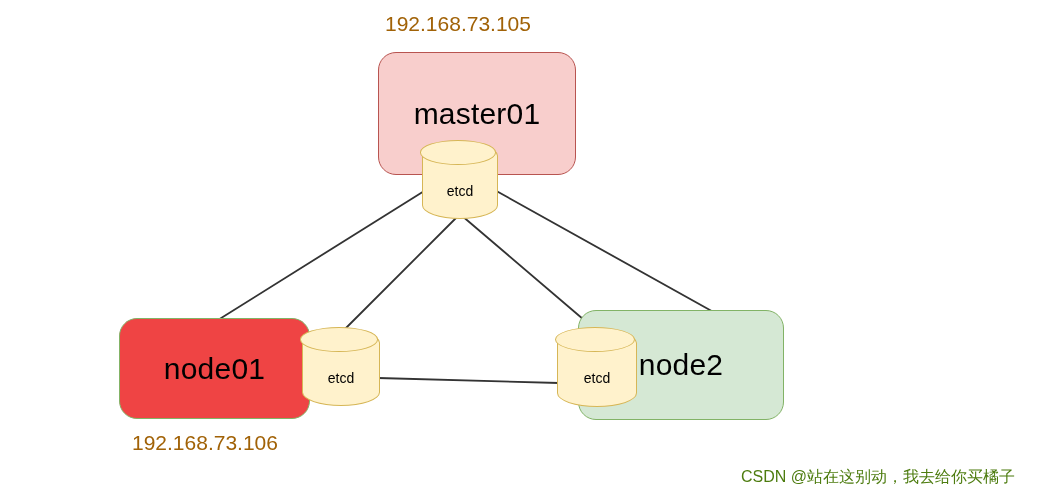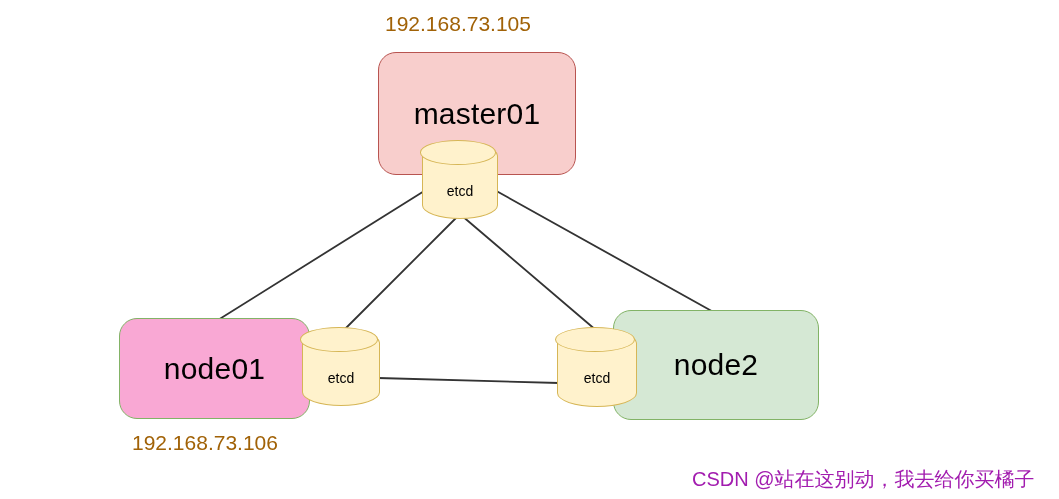--- a/index.html
+++ b/index.html
@@ -48,25 +48,25 @@
     height: 123px;
     background: #f8cecc;
     border: 1.6px solid #b85450;
     margin-left: 20px;
   }
   #node01-box {
     left: 119px;
     top: 318px;
     width: 191px;
     height: 101px;
-    background: #f9a8d4;
+    background: #ef4444;
     border: 1.6px solid #82b366;
   }
   #node2-box {
-    left: 613px;
+    left: 578px;
     top: 310px;
     width: 206px;
     height: 110px;
     background: #d5e8d4;
     border: 1.6px solid #82b366;
   }
 
   
   .cylinder {
     position: absolute;
@@ -116,24 +116,24 @@
     line-height: 1;
     white-space: nowrap;
     z-index: 3;
   }
   #ip-master { left: 385px; top: 13px; }
   #ip-node01 { left: 132px; top: 432px; }
   #ip-node2  { left: 663px; top: 432px; }
 
   #watermark {
     position: absolute;
-    left: 692px;
+    left: 741px;
     top: 469px;
-    font-size: 20px;
-    color: #a21caf;
+    font-size: 16px;
+    color: #4d7c0f;
     white-space: nowrap;
     line-height: 1;
     z-index: 6;
   }
 </style>
 </head>
 <body>
 
 <div id="canvas">
 

